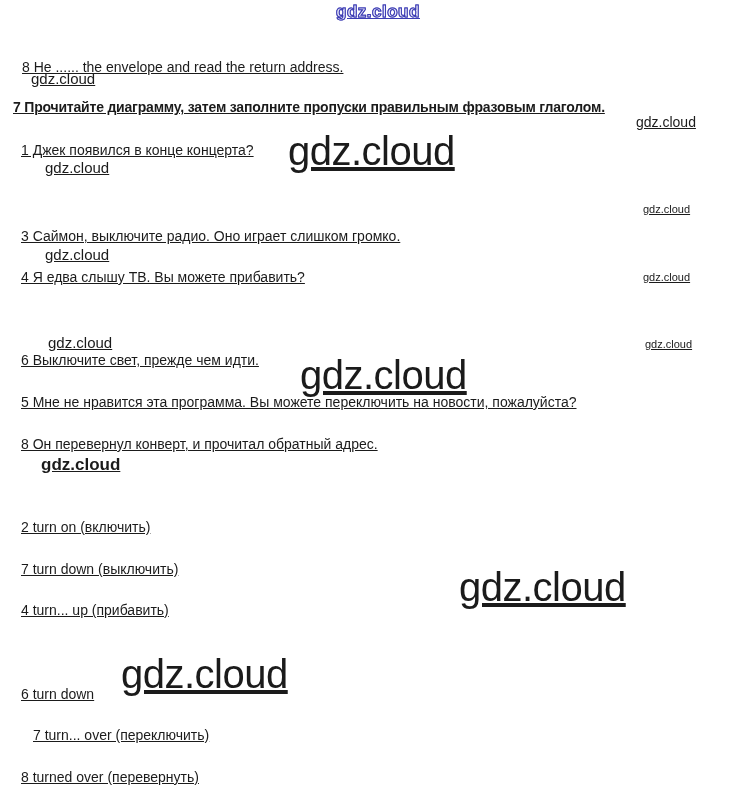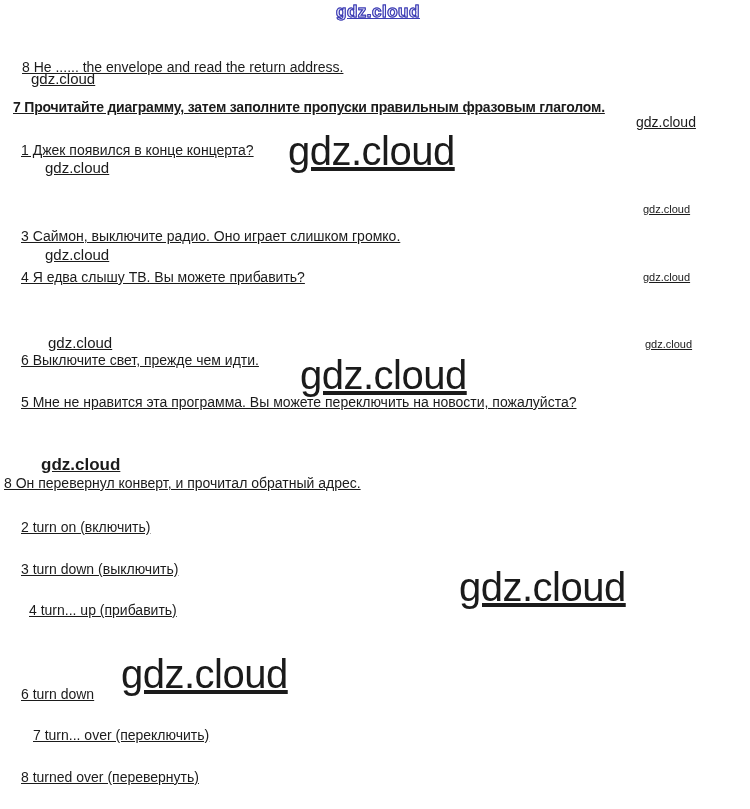--- a/index.html
+++ b/index.html
@@ -72,25 +72,25 @@
   <span class="wm wm-11" style="left:643px; top:271px;">gdz.cloud</span>
 
   <span class="wm wm-15" style="left:48px; top:334px;">gdz.cloud</span>
   <span class="wm wm-11" style="left:645px; top:338px;">gdz.cloud</span>
 
   <span class="line" style="left:21px; top:350px;">6 Выключите свет, прежде чем идти.</span>
   <span class="wm wm-big" style="left:300px; top:355px;">gdz.cloud</span>
 
   <span class="line" style="left:21px; top:392px;">5 Мне не нравится эта программа. Вы можете переключить на новости, пожалуйста?</span>
 
-  <span class="line" style="left:4px; top:434px;margin-top:39px;">8 Он перевернул конверт, и прочитал обратный адрес.</span>
+  <span class="line" style="left:21px; top:434px;">8 Он перевернул конверт, и прочитал обратный адрес.</span>
   <span class="wm wm-sb" style="left:41px; top:455px;">gdz.cloud</span>
 
   <span class="line" style="left:21px; top:517px;">2 turn on (включить)</span>
-  <span class="line" style="left:21px; top:559px;">3 turn down (выключить)</span>
+  <span class="line" style="left:21px; top:559px;">7 turn down (выключить)</span>
   <span class="wm wm-big" style="left:459px; top:567px;">gdz.cloud</span>
-  <span class="line" style="left:21px; top:600px;margin-left:8px;">4 turn... up (прибавить)</span>
+  <span class="line" style="left:21px; top:600px;">4 turn... up (прибавить)</span>
   <span class="wm wm-big" style="left:121px; top:654px;">gdz.cloud</span>
   <span class="line" style="left:21px; top:684px;">6 turn down</span>
   <span class="line" style="left:21px; top:725px;margin-left:12px;">7 turn... over (переключить)</span>
   <span class="line" style="left:21px; top:767px;">8 turned over (перевернуть)</span>
 
 </div>
 
 </body></html>

